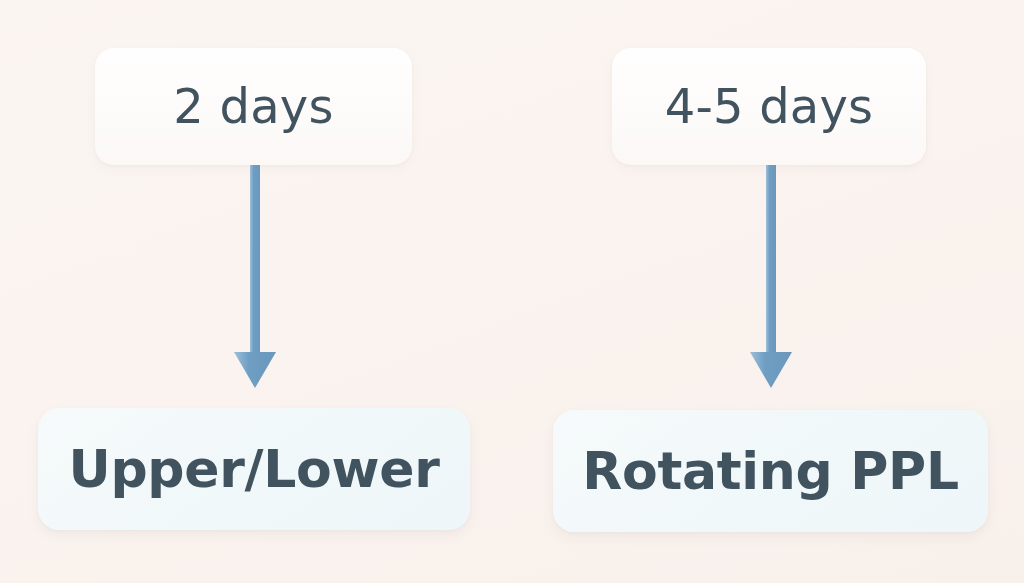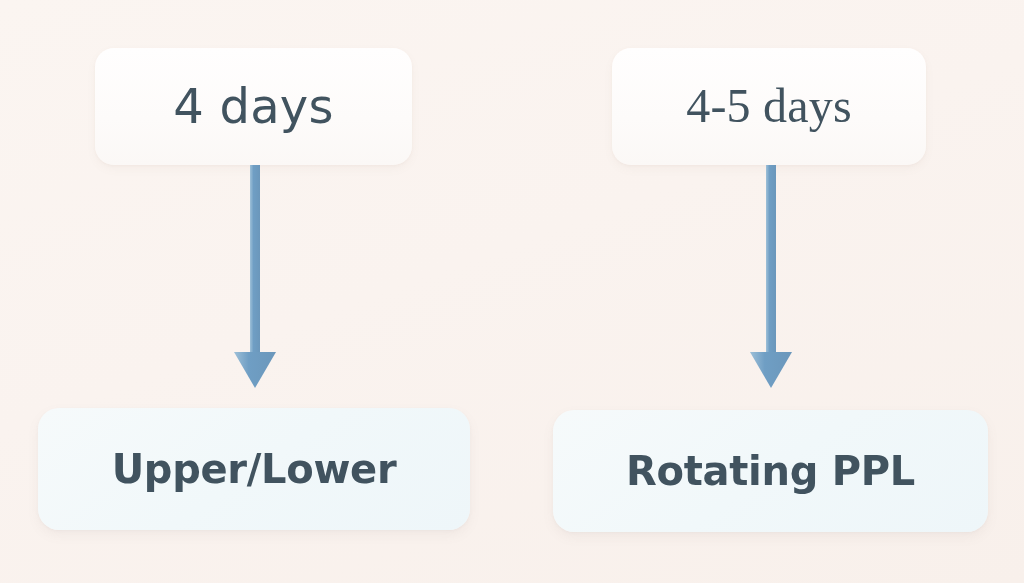--- a/index.html
+++ b/index.html
@@ -41,51 +41,51 @@
     font-weight: 400;
     letter-spacing: 0.2px;
     box-shadow: 0 4px 10px rgba(150, 120, 105, 0.055),
                 0 1px 3px rgba(150, 120, 105, 0.05);
   }
 
   
   .node-bottom {
     background: linear-gradient(145deg, #f6fafb 0%, #f1f8fa 50%, #eef6f9 100%);
     border-radius: 21px;
-    font-size: 40px;
+    font-size: 52px;
     font-weight: 700;
     letter-spacing: -0.3px;
     box-shadow: 0 5px 12px rgba(140, 125, 115, 0.075),
                 0 1px 3px rgba(140, 125, 115, 0.05);
   }
 
   
   #node-duration-left  { left: 95px;  top: 48px;  width: 317px; height: 117px; }
-  #node-duration-right { left: 612px; top: 48px;  width: 314px; height: 117px; font-family: Liberation Serif, serif; }
+  #node-duration-right { left: 612px; top: 48px;  width: 314px; height: 117px; }
   #node-split-left     { left: 38px;  top: 408px; width: 432px; height: 122px; }
   #node-split-right    { left: 553px; top: 410px; width: 435px; height: 122px; }
 
   
   .arrow {
     position: absolute;
     width: 44px;
     height: 226px;
   }
   #arrow-left  { left: 233px; top: 165px; }
   #arrow-right { left: 749px; top: 165px; }
 
   .arrow svg { display: block; width: 44px; height: 226px; }
 </style>
 </head>
 <body>
 
 <div id="canvas">
 
   <div class="node node-top" id="node-duration-left">
-    <span>4 days</span>
+    <span>2 days</span>
   </div>
 
   <div class="node node-top" id="node-duration-right">
     <span>4-5 days</span>
   </div>
 
   <div class="arrow" id="arrow-left">
     <svg viewBox="0 0 44 226" xmlns="http://www.w3.org/2000/svg">
       <defs>
         <linearGradient id="gradLeft" x1="0" y1="0" x2="1" y2="0">

